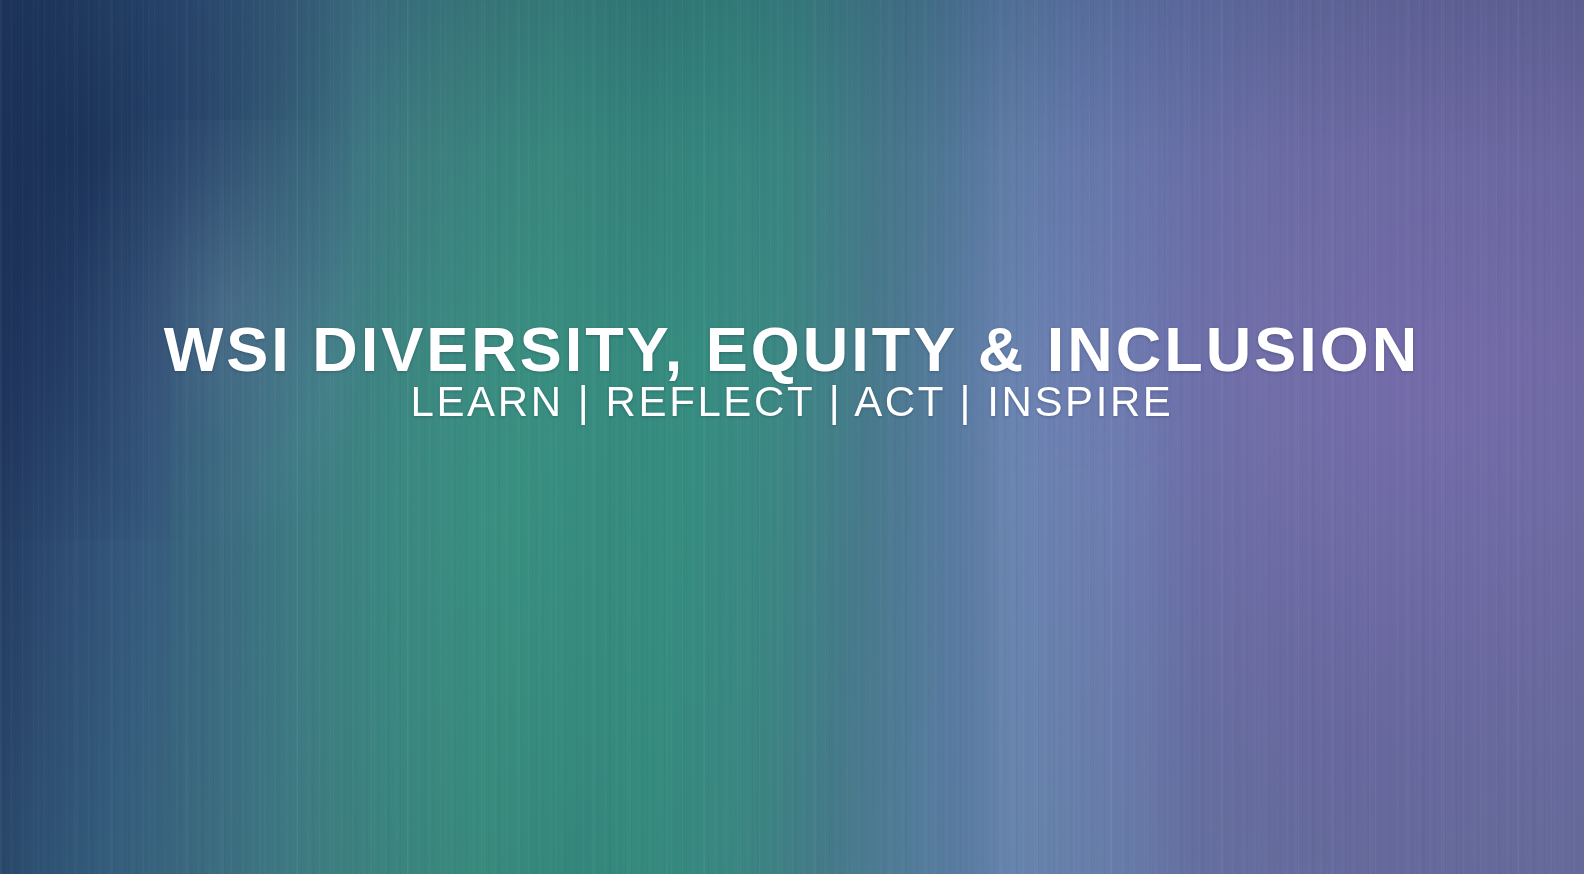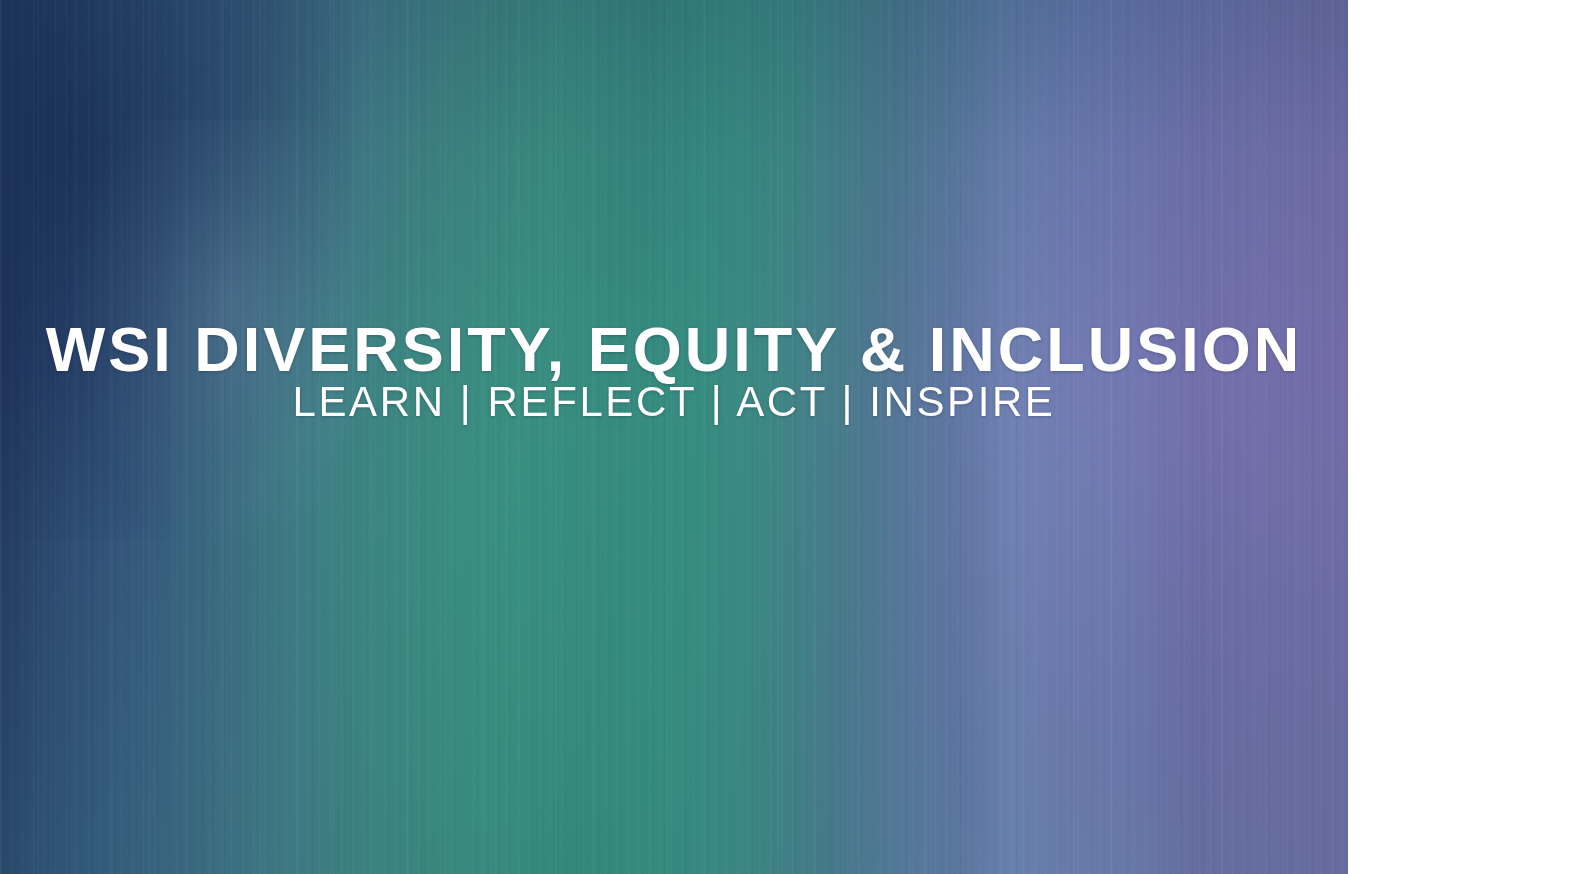--- a/index.html
+++ b/index.html
@@ -3,21 +3,21 @@
 <meta charset="utf-8">
 <style>
   html, body {
     margin: 0;
     padding: 0;
     background: #ffffff;
   }
 
   #banner {
     position: relative;
-    width: 1348px;
+    width: 1584px;
     height: 874px;
     overflow: hidden;
     font-family: "Liberation Sans", "DejaVu Sans", sans-serif;
     
     background:
       linear-gradient(95deg,
         #22345c 0px,
         #233760 40px,
         #2e4a72 110px,
         #36597e 190px,

